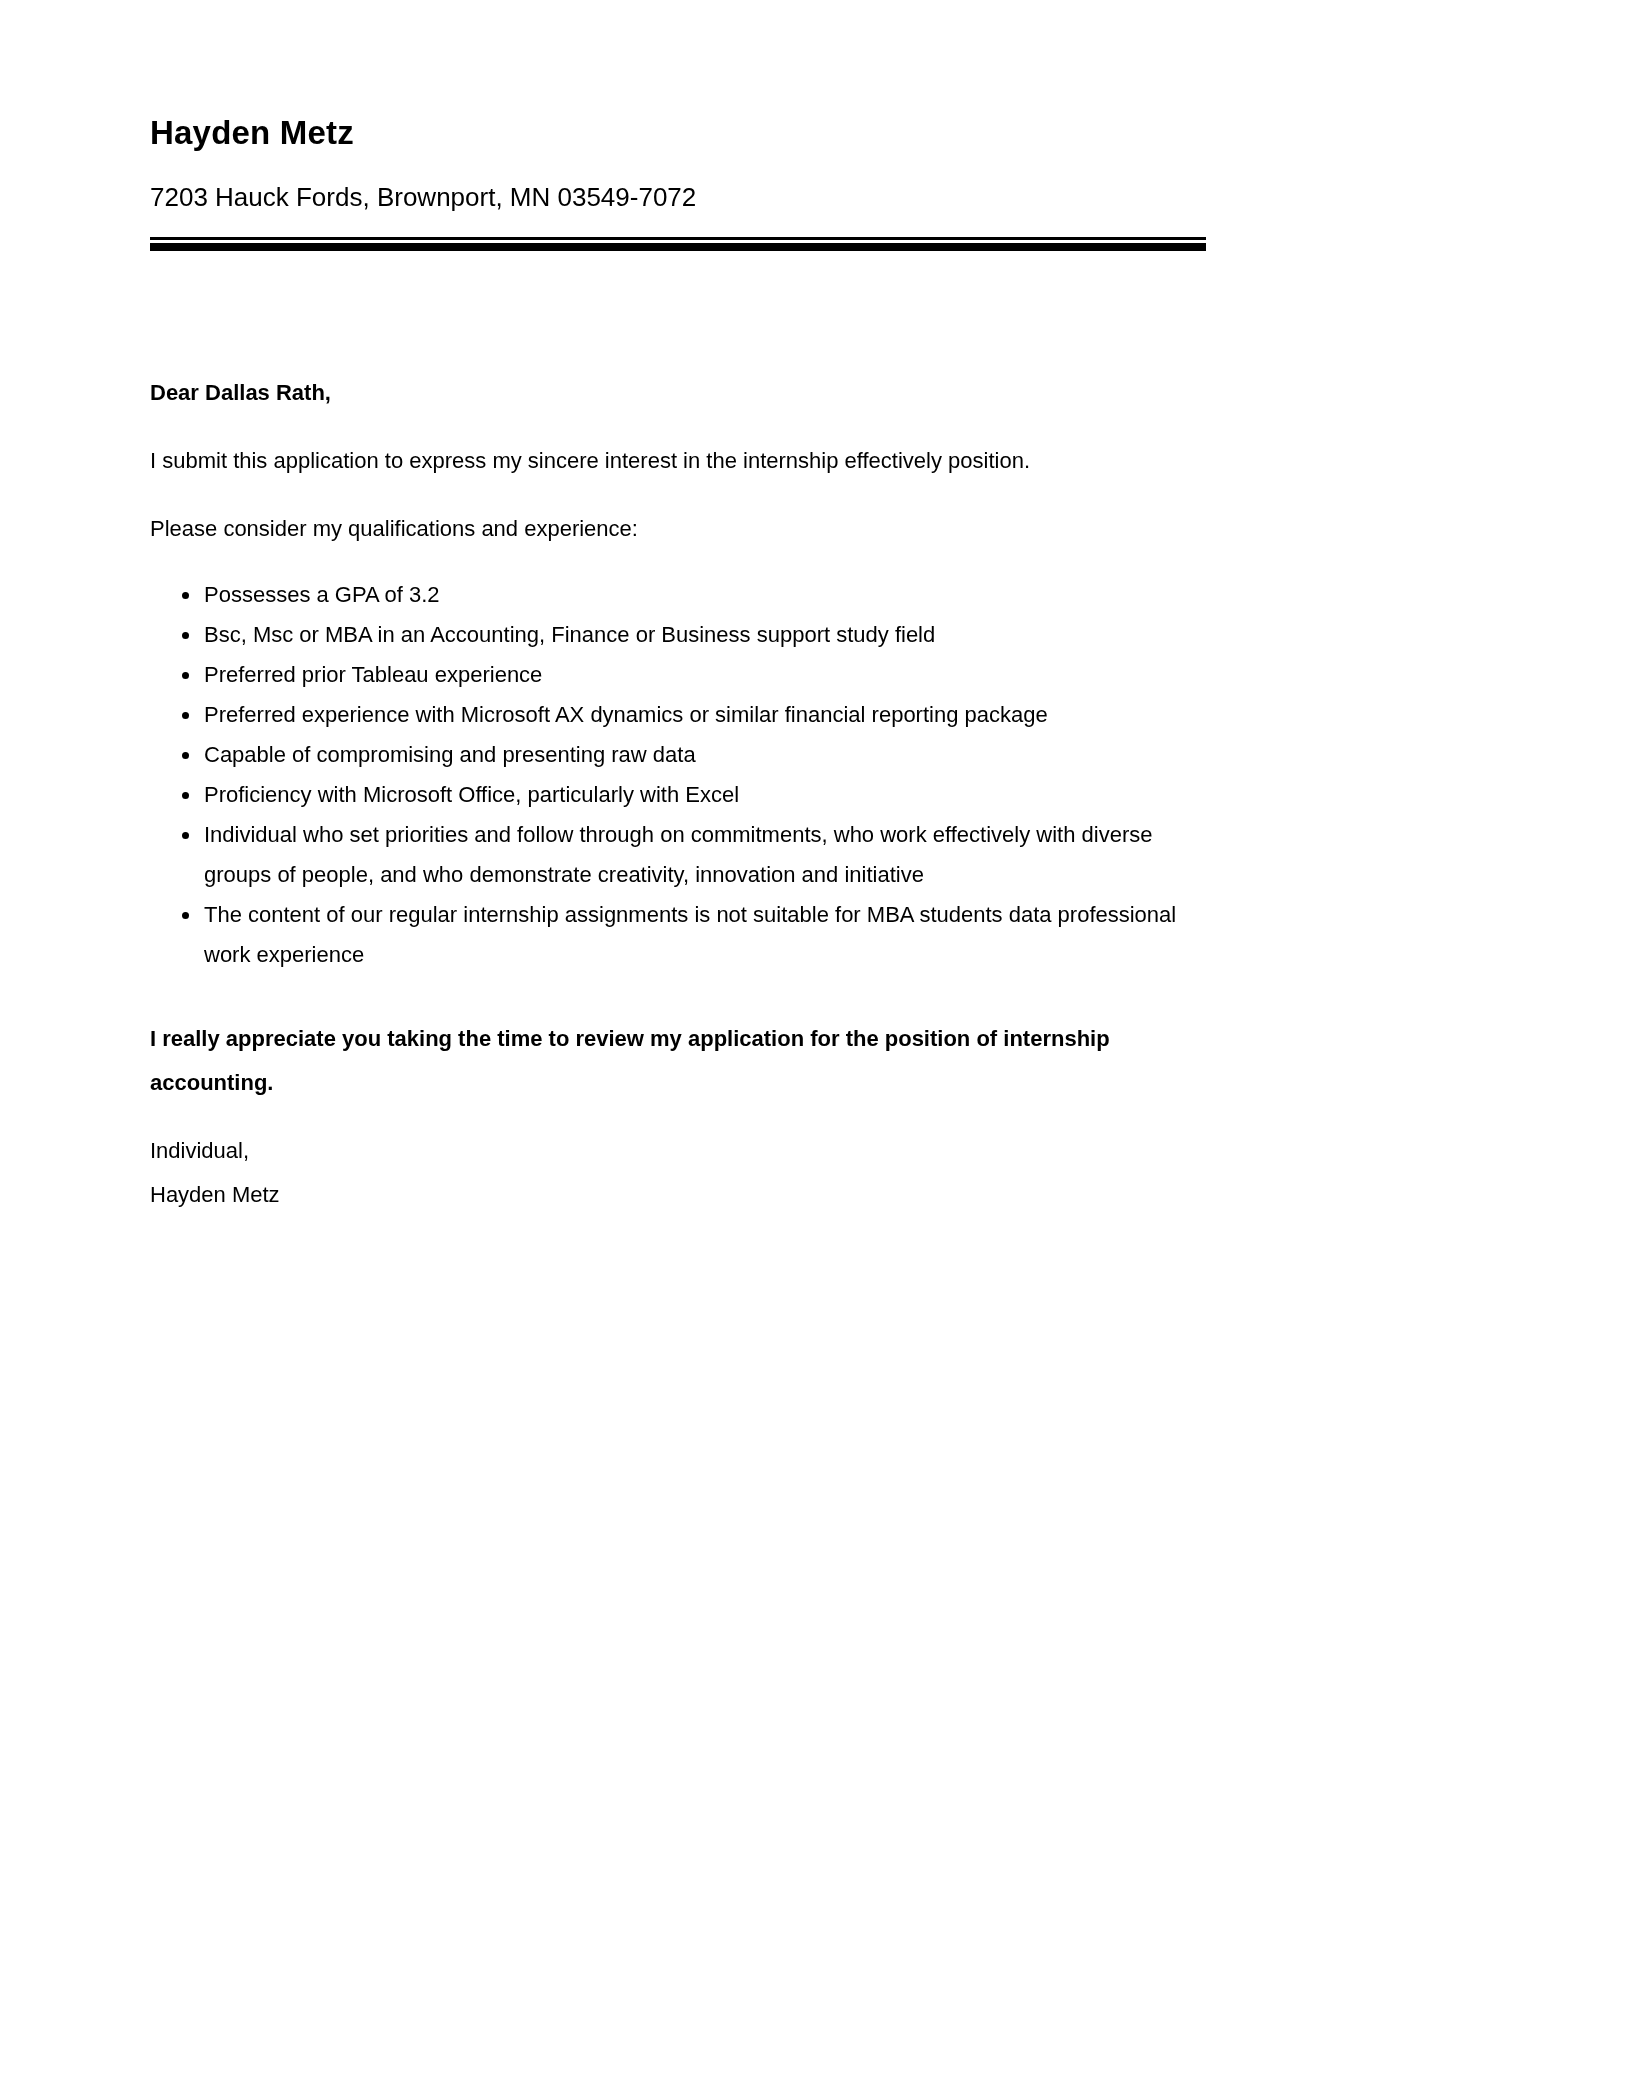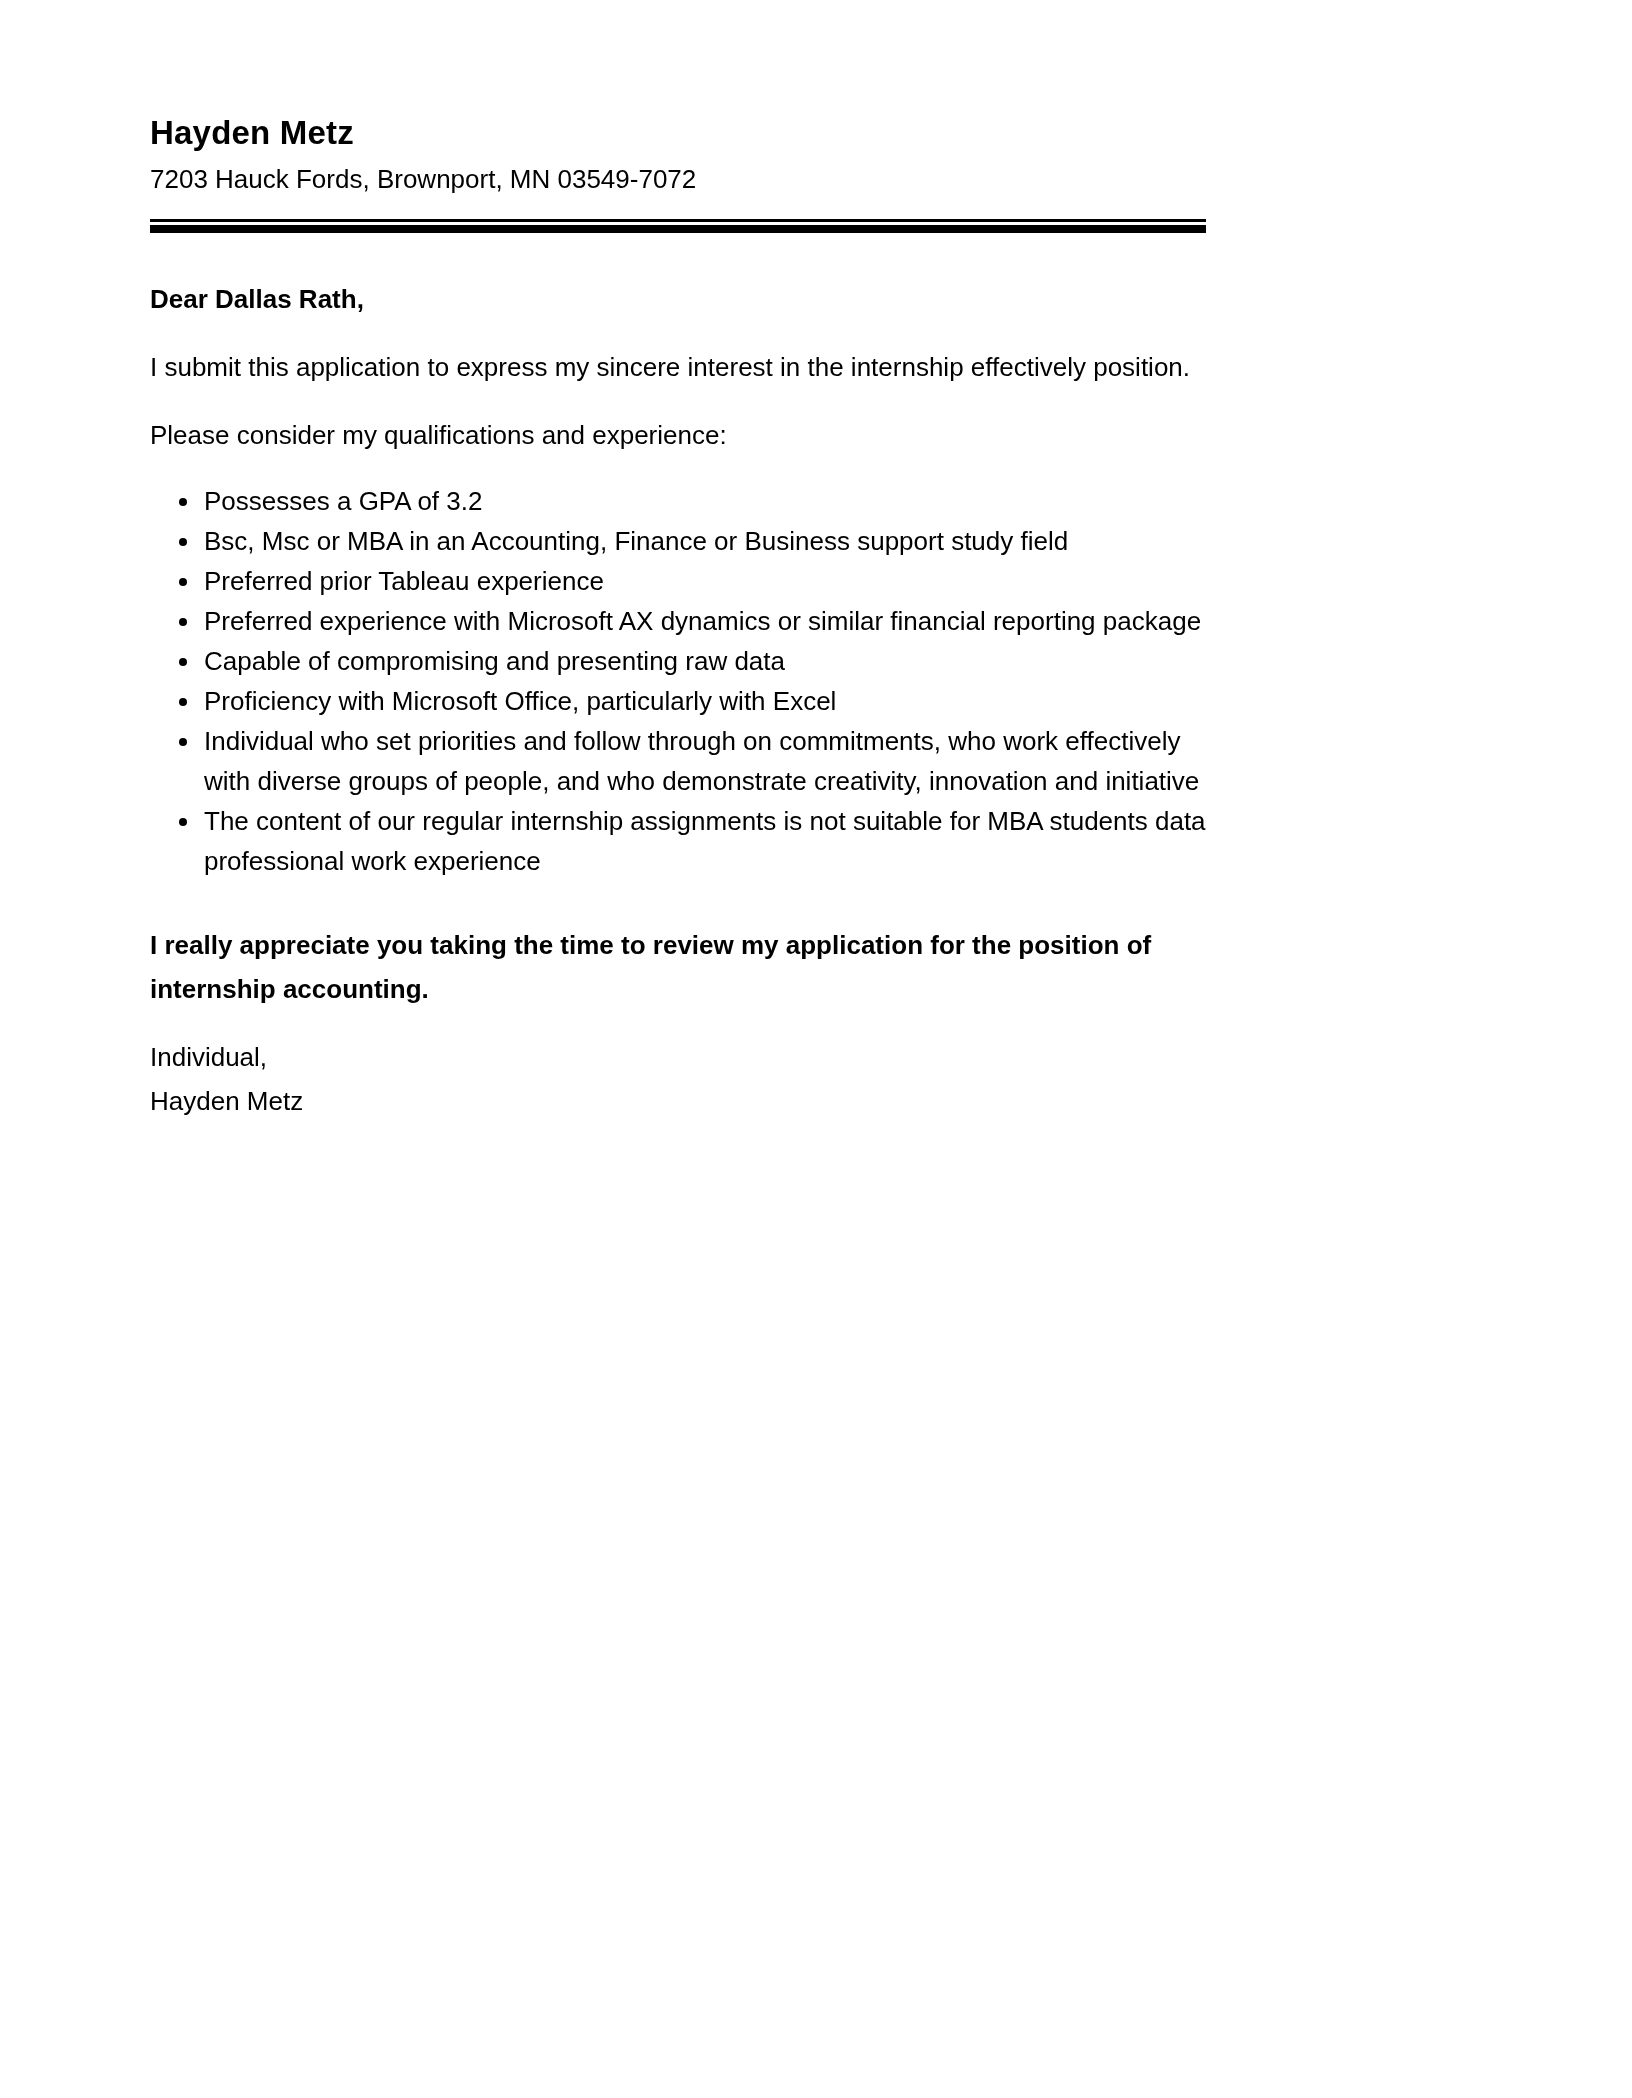--- a/index.html
+++ b/index.html
@@ -16,32 +16,32 @@
   }
   .sender-name {
     font-size: 33px;
     font-weight: 700;
     line-height: 1.25;
     letter-spacing: 0.2px;
   }
   .sender-address {
     font-size: 26px;
     line-height: 1.3;
-    margin-top: 10px;
+    margin-top: 28px;
   }
   .header-rule {
     margin-top: 22px;
     border-top: 3px solid #000000;
     border-bottom: 8px solid #000000;
     height: 14px; 
     width: 100%;
   }
   .letter-body {
-    margin-top: 44px;
-    font-size: 26px;
+    margin-top: 120px;
+    font-size: 22px;
     line-height: 44px;
   }
   .letter-body p { margin-bottom: 24px; }
   .greeting { font-weight: 700; }
   .bullets {
     list-style: disc outside;
     padding-left: 52px;
     margin-top: 6px;
     margin-bottom: 42px;
   }

